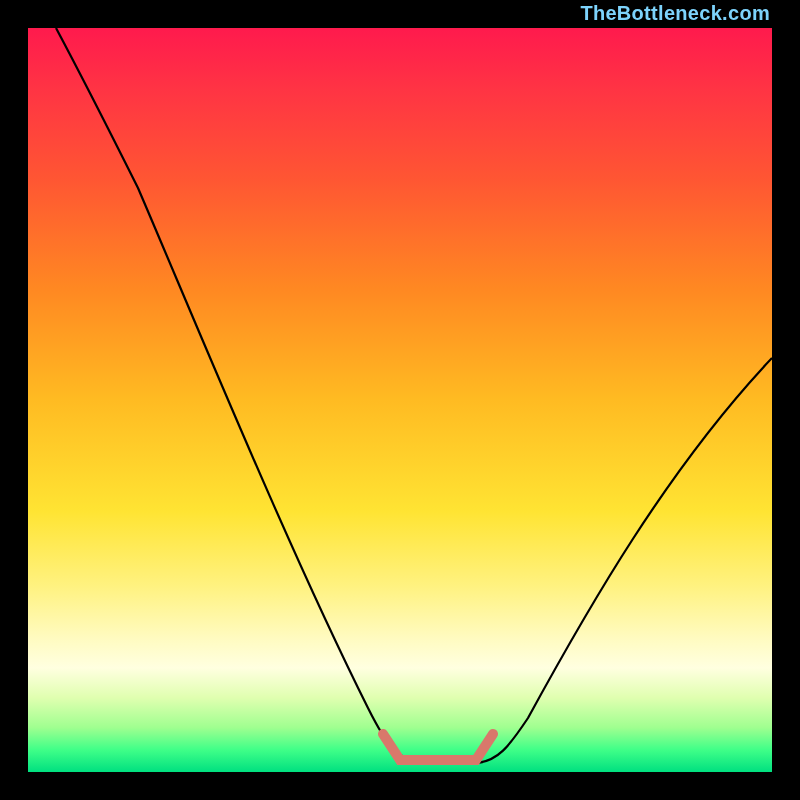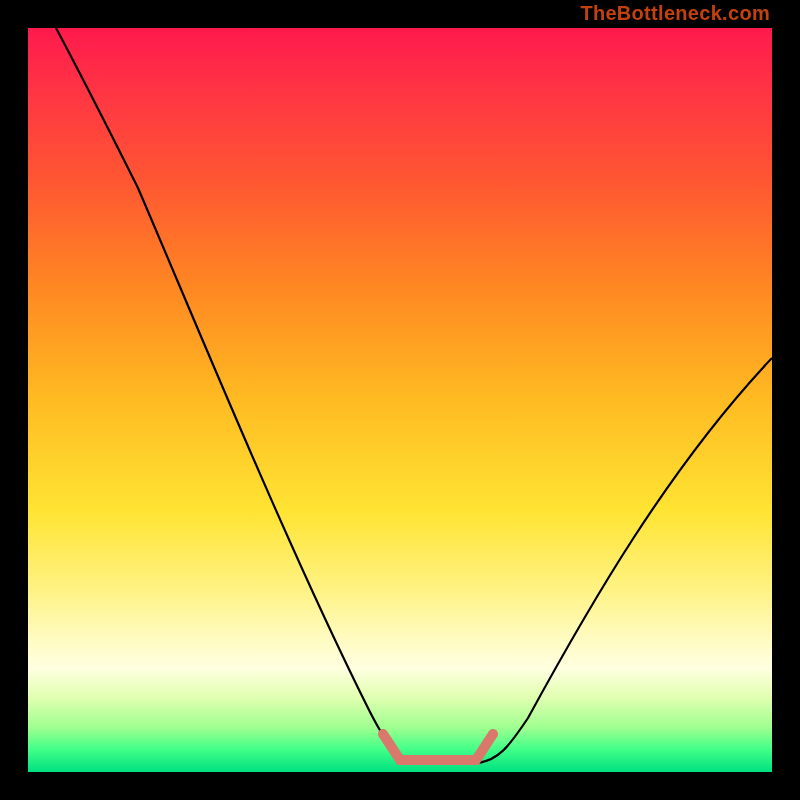--- a/index.html
+++ b/index.html
@@ -40,21 +40,21 @@
       #00e080 100%
     );
   }
   .watermark {
     position: absolute;
     top: 2px;
     right: 30px;
     font-family: Arial, Helvetica, sans-serif;
     font-size: 20px;
     font-weight: bold;
-    color: #c2410c;
+    color: #7dd3fc;
     letter-spacing: 0.3px;
   }
   svg.curve {
     position: absolute;
     left: 0; top: 0;
     width: 100%;
     height: 100%;
   }
   .bottom-mark {
     stroke: #d9786b;

